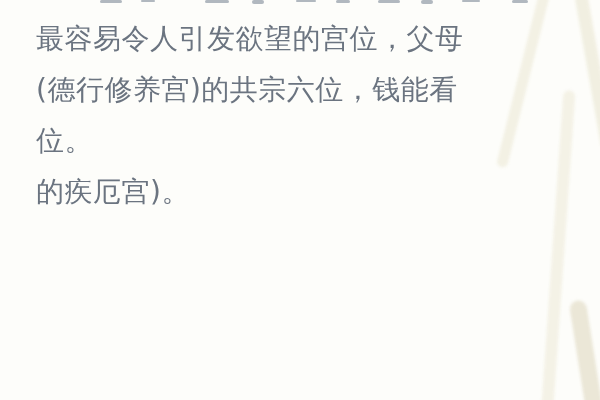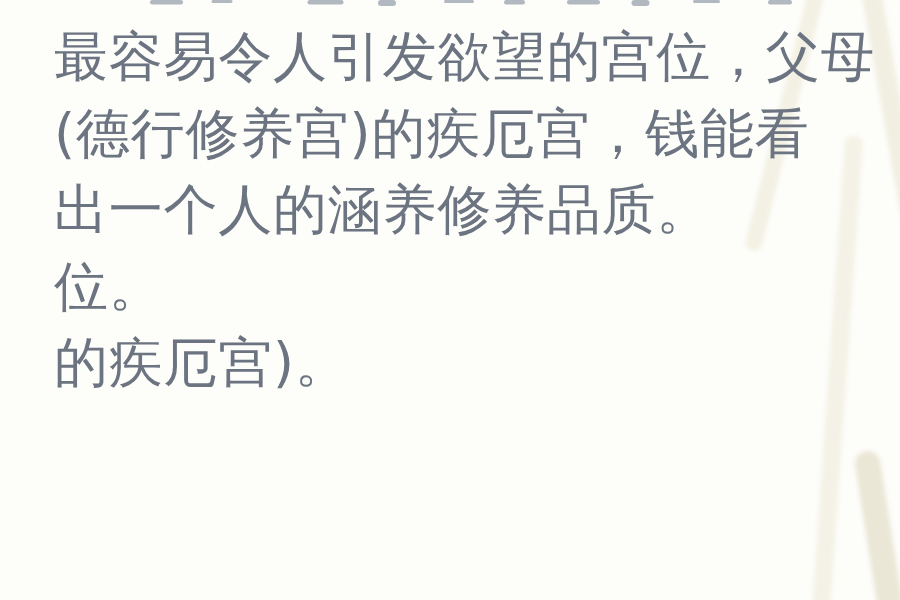--- a/index.html
+++ b/index.html
@@ -36,21 +36,21 @@
   .text-block {
     position: absolute;
     left: 36px;
     top: 13px;
     width: 560px;
     color: #6b7480;
   }
   .text-line {
     height: 51px;
     line-height: 51px;
-    font-size: 36px;
+    font-size: 28px;
     letter-spacing: 0.5px;
     white-space: nowrap;
     font-weight: 500;
   }
 </style>
 </head>
 <body>
 
 <div class="stem stem-v-left"></div>
 <div class="stem stem-v-right"></div>
@@ -65,17 +65,16 @@
   <div class="cutoff-frag" style="left:296px; width:20px; height:2px;"></div>
   <div class="cutoff-frag" style="left:336px; width:14px; height:3px;"></div>
   <div class="cutoff-frag" style="left:378px; width:22px; height:3px;"></div>
   <div class="cutoff-frag" style="left:421px; width:12px; height:4px;"></div>
   <div class="cutoff-frag" style="left:462px; width:18px; height:2px;"></div>
   <div class="cutoff-frag" style="left:512px; width:16px; height:3px;"></div>
 </div>
 
 <div class="text-block">
   <div class="text-line">最容易令人引发欲望的宫位，父母</div>
-  <div class="text-line">(德行修养宫)的疾厄宫，钱能看</div>
-  <div class="text-line">出一个人的涵养修养品质。</div>
+  <div class="text-line">(德行修养宫)的共宗六位，钱能看</div>
   <div class="text-line">位。</div>
   <div class="text-line">的疾厄宫)。</div>
 </div>
 
 </body></html>

